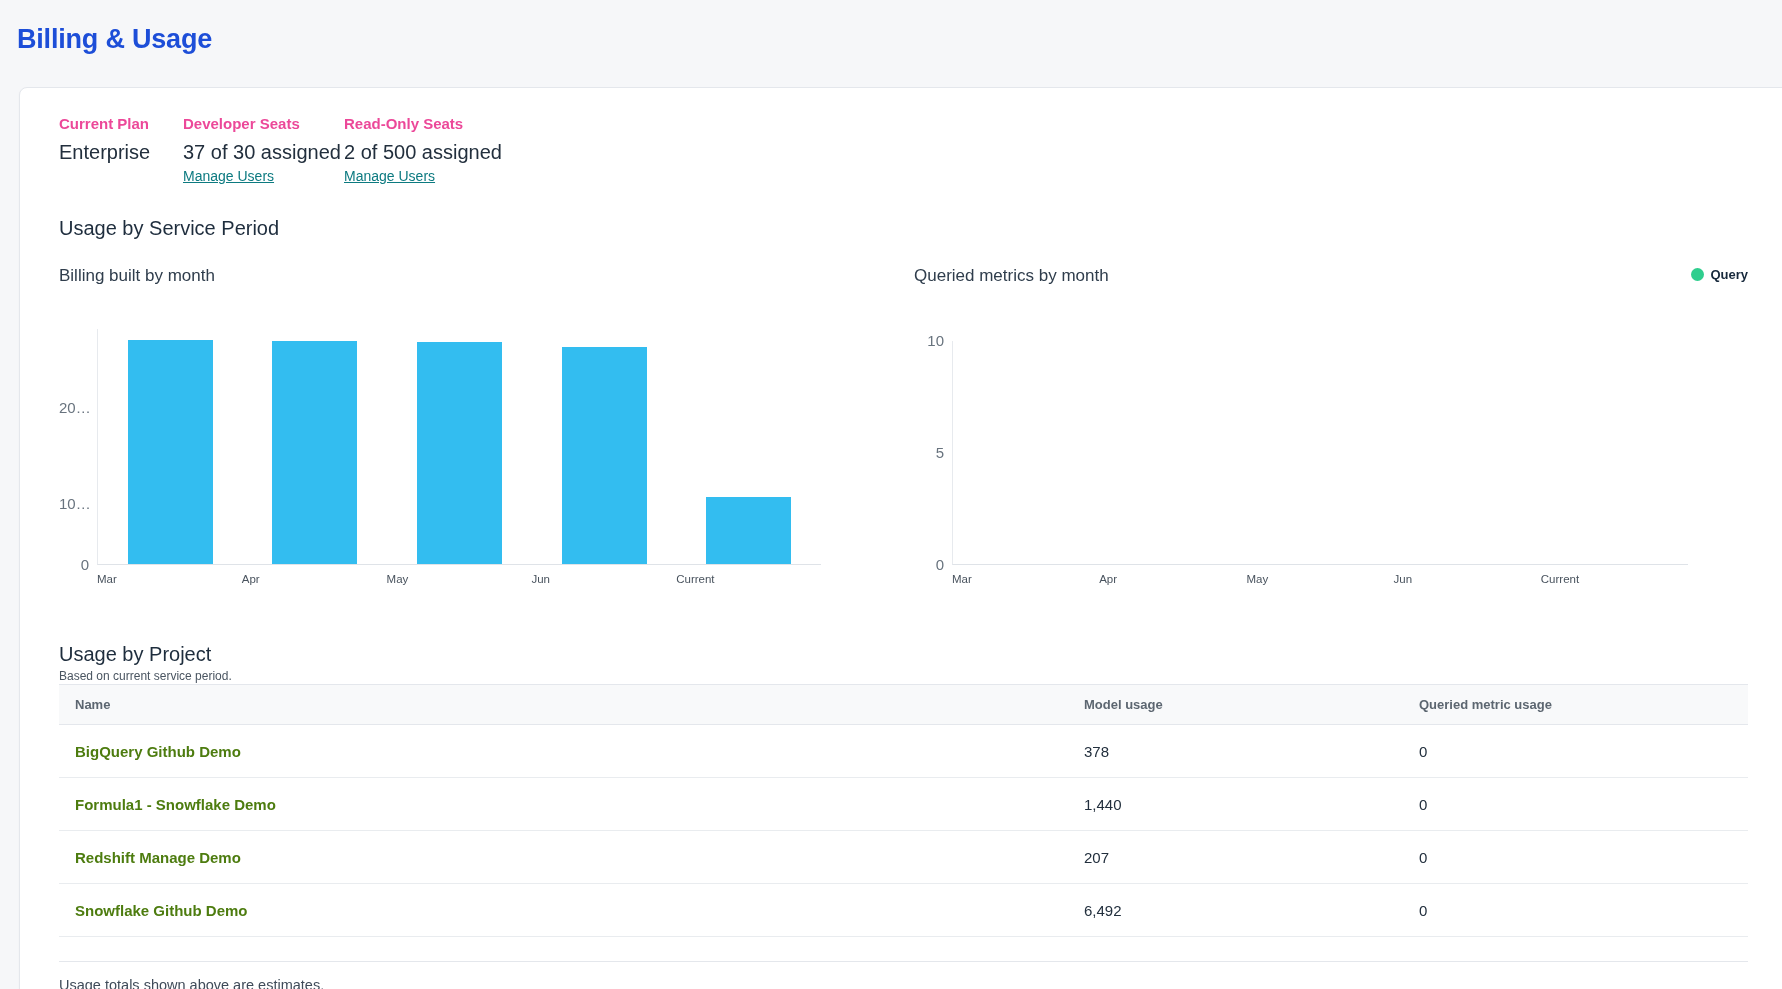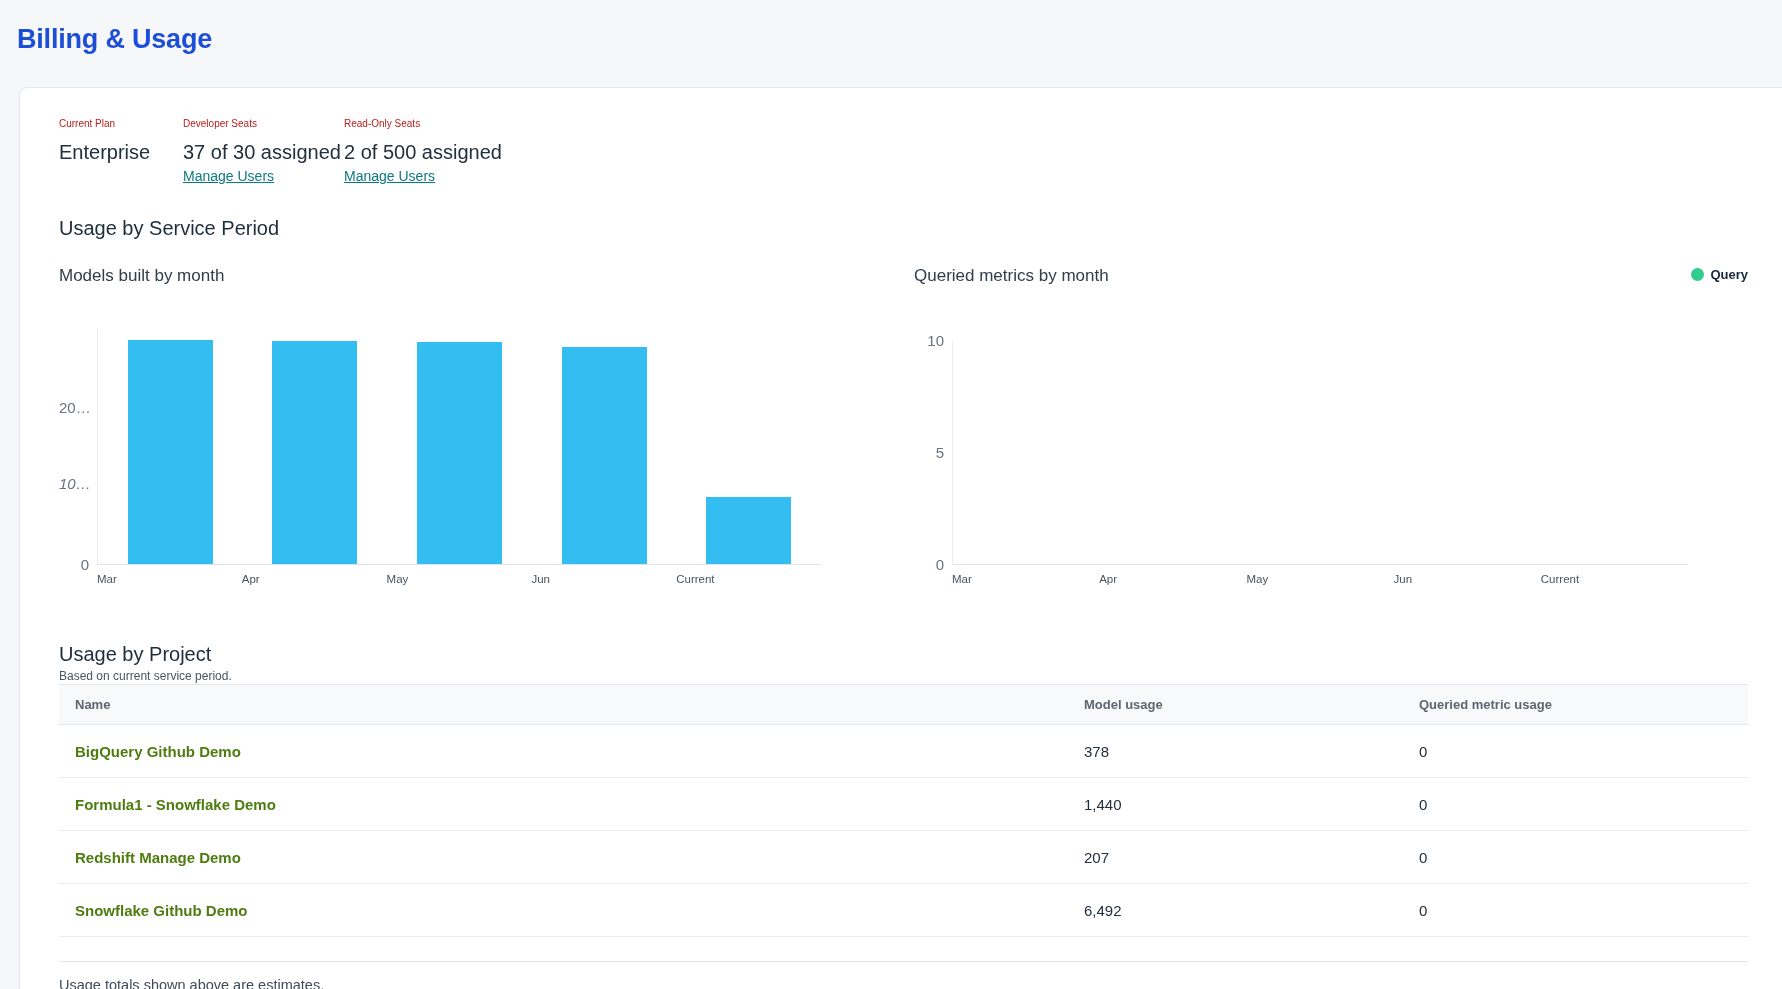--- a/index.html
+++ b/index.html
@@ -20,21 +20,21 @@
     background:#ffffff; border:1px solid #e4e7ec; border-radius:8px;
     box-shadow:0 1px 2px rgba(16,24,40,.04);
   }
   .card-inner{ padding:27px 0 0 39px; }
   .content{ width:1689px; }
 
   
   .plan-row{ display:flex; }
   .plan-col1{ width:124px; }
   .plan-col2{ width:161px; }
-  .plan-label{ font-size:10px; font-weight:400; color:#b91c1c; line-height:18px; }
+  .plan-label{ font-size:15px; font-weight:700; color:#ec4899; line-height:18px; }
   .plan-value{ margin-top:8px; font-size:20px; color:#222f3d; line-height:22px; }
   .plan-link{ display:inline-block; margin-top:5px; font-size:14px; line-height:17px;
     color:#0c7a80; text-decoration:underline; cursor:pointer; }
 
   .section-heading{ margin-top:30px; font-size:20px; font-weight:400; color:#1e2d3d; line-height:26px; }
 
   
   .charts-row{ position:relative; margin-top:24px; display:flex; }
   .chart-left{ width:812px; }
   .chart-right{ width:834px; margin-left:43px; }
@@ -103,21 +103,21 @@
 
       <h2 class="section-heading">Usage by Service Period</h2>
 
       <div class="charts-row">
         <div class="legend">
           <span class="legend-dot" id="legend-dot" style="background: rgb(47, 206, 142);"></span>
           <span class="legend-label">Query</span>
         </div>
 
         <div class="chart chart-left">
-          <div class="chart-title">Models built by month</div>
+          <div class="chart-title">Billing built by month</div>
           <div class="chart-body" style="height: 266px;">
             <div class="plot" style="height: 236px; right: 50px;">
                 <div class="bar-slot">
                   <div class="bar" style="height: 224px; background: rgb(51, 189, 240);"></div>
                 </div>
                 <div class="bar-slot">
                   <div class="bar" style="height: 223px; background: rgb(51, 189, 240);"></div>
                 </div>
                 <div class="bar-slot">
                   <div class="bar" style="height: 222px; background: rgb(51, 189, 240);"></div>
@@ -130,21 +130,21 @@
                 </div>
               </div>
             <div class="xlabels" style="top: 244px; right: 50px;">
                 <span class="xlabel">Mar</span>
                 <span class="xlabel">Apr</span>
                 <span class="xlabel">May</span>
                 <span class="xlabel">Jun</span>
                 <span class="xlabel">Current</span>
               </div>
           <div class="ytick" style="top: 230px;">0</div>
-              <div class="ytick" style="top: 149px; font-style: italic;">10…</div>
+              <div class="ytick" style="top: 169px;">10…</div>
               <div class="ytick" style="top: 72.6667px;">20…</div>
             </div>
         </div>
 
         <div class="chart chart-right">
           <div class="chart-title">Queried metrics by month</div>
           <div class="chart-body" style="height: 254px;">
             <div class="plot" style="height: 224px; right: 60px;">
                 <div class="bar-slot">
                   <div class="bar" style="height: 0px; background: rgb(47, 206, 142);"></div>

